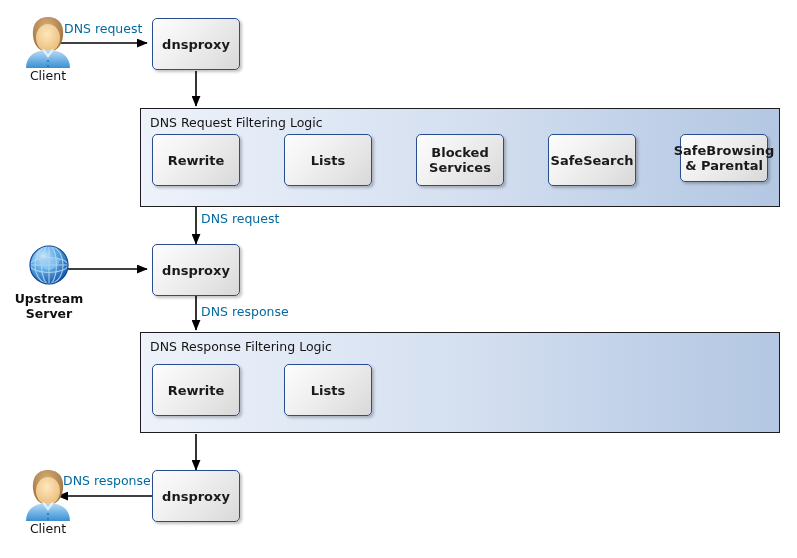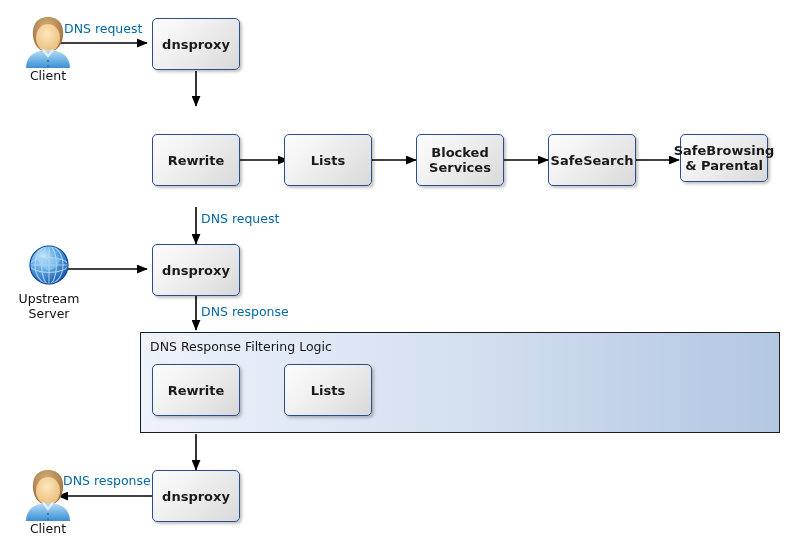--- a/index.html
+++ b/index.html
@@ -160,20 +160,23 @@
     </svg>
   </div>
   <div class="actor-label" style="left:16px; top:69px; width:64px;">Client</div>
 
   <div class="edge-label" style="left:64px; top:22px;">DNS request</div>
 
   <div class="node" style="left:152px; top:18px; width:88px; height:52px;">
     <span class="node-label">dnsproxy</span>
   </div>
 
+  <div class="panel" style="left:140px; top:108px; width:640px; height:99px;">
+    <div class="panel-title">DNS Request Filtering Logic</div>
+  </div>
 
   <div class="node" style="left:152px; top:134px; width:88px; height:52px;">
     <span class="node-label">Rewrite</span>
   </div>
   <div class="node" style="left:284px; top:134px; width:88px; height:52px;">
     <span class="node-label">Lists</span>
   </div>
   <div class="node" style="left:416px; top:134px; width:88px; height:52px;">
     <span class="node-label">Blocked
 Services</span>
@@ -202,21 +205,21 @@
         <ellipse cx="23" cy="23" rx="19" ry="7.5"></ellipse>
         <ellipse cx="23" cy="23" rx="7.5" ry="19"></ellipse>
         <ellipse cx="23" cy="23" rx="14" ry="19"></ellipse>
         <line x1="4" y1="23" x2="42" y2="23"></line>
         <line x1="23" y1="4" x2="23" y2="42"></line>
       </g>
       <path d="M12 17 C16 14 20 18 24 16 C28 14 31 18 34 17 C33 23 29 27 24 28 C19 29 14 24 12 17 Z" fill="#9fd0f2" opacity="0.55"></path>
       <circle cx="23" cy="23" r="19" fill="none" stroke="#0e4a99" stroke-width="1.2"></circle>
     </svg>
   </div>
-  <div class="actor-label" style="left:9px; top:292px; width:80px;">Upstream
+  <div class="actor-label" style="left:9px; top:292px; width:80px;font-weight:bold;">Upstream
 Server</div>
 
 
   <div class="node" style="left:152px; top:244px; width:88px; height:52px;">
     <span class="node-label">dnsproxy</span>
   </div>
 
   <div class="edge-label" style="left:201px; top:305px;">DNS response</div>
 
   <div class="panel" style="left:140px; top:332px; width:640px; height:101px;">

